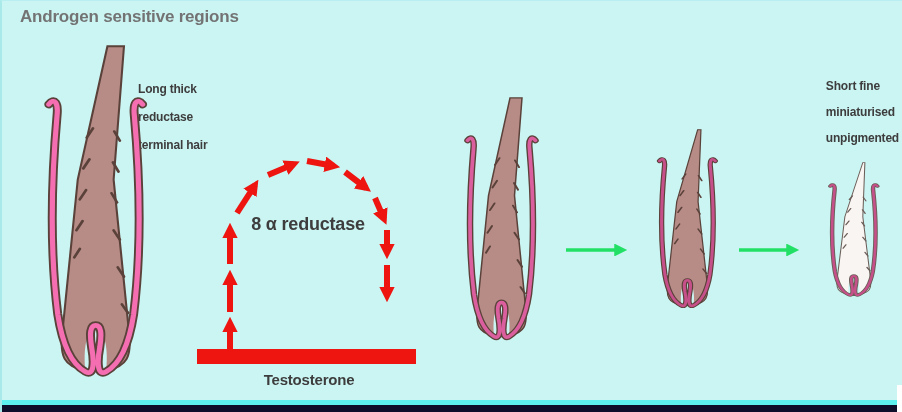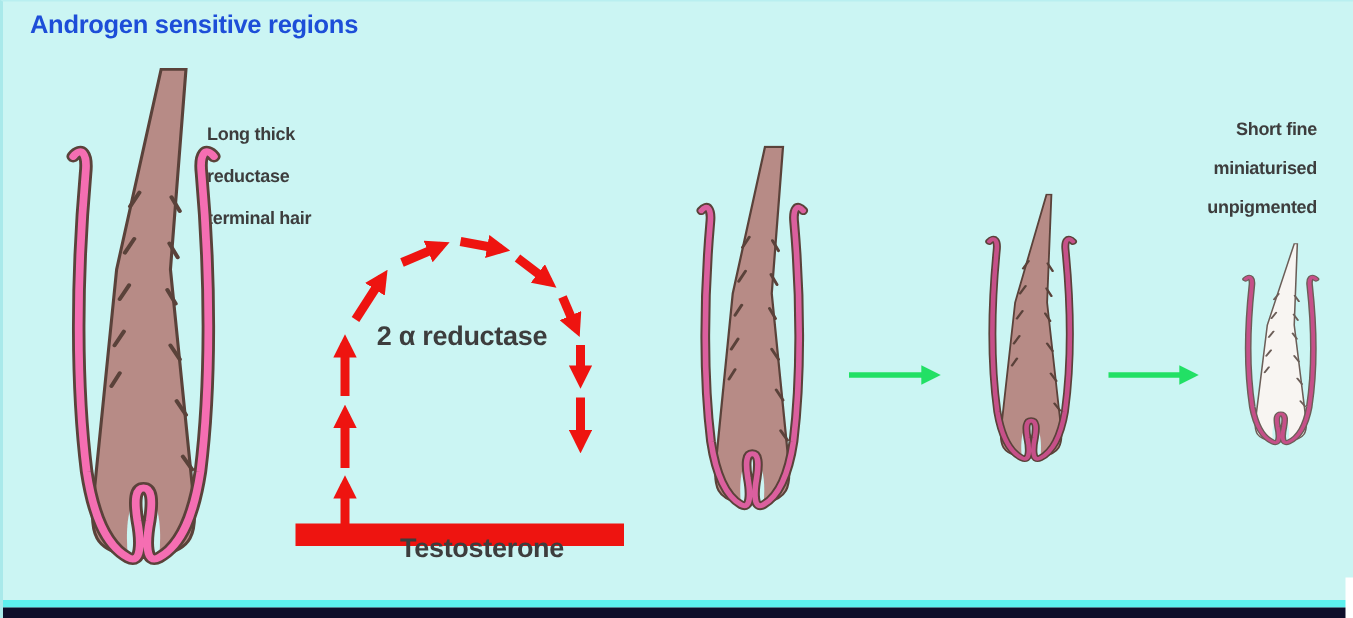--- a/index.html
+++ b/index.html
@@ -6,55 +6,55 @@
   #canvas{
     position:relative;width:902px;height:412px;overflow:hidden;
     font-family:"Liberation Sans","DejaVu Sans",sans-serif;
     border-left:2px solid #a9e9ea;border-top:1px solid #b9eff0;
     box-sizing:border-box;
   }
   .abs{position:absolute;}
   #title{left:18px;top:6px;font-size:17px;font-weight:700;letter-spacing:-0.2px;}
   .lbl{font-size:12px;font-weight:700;letter-spacing:-0.2px;}
   #lbl-terminal{left:136px;top:74px;line-height:28px;}
-  #lbl-mini{right:24px;top:72px;line-height:26px;text-align:right;}
+  #lbl-mini{right:3px;top:72px;line-height:26px;}
   #lbl-enzyme{left:236px;top:213px;width:140px;text-align:center;font-size:18px;}
-  #lbl-testosterone{left:240px;top:354px;width:134px;text-align:right;font-size:18px;}
+  #lbl-testosterone{left:240px;top:370px;width:134px;text-align:center;font-size:15px;}
   #testosterone-bar{left:195px;top:348px;width:219px;height:15px;}
   #arrow-layer{left:0;top:0;width:902px;height:412px;pointer-events:none;}
   .follicle{position:absolute;}
   .follicle svg{display:block;width:100%;height:100%;}
   #follicle-1{left:24px;top:44px;width:138px;height:352px;}
   #follicle-2{left:449px;top:96px;width:100px;height:258px;}
   #follicle-3{left:644px;top:128px;width:82px;height:190px;}
   #follicle-4{left:817px;top:161px;width:69px;height:143px;}
   #border-cyan-line{left:0;bottom:7px;width:897px;height:5px;}
   #border-dark-strip{left:0;bottom:0;width:897px;height:7px;}
   #corner-white{right:0;bottom:0;width:5px;height:27px;background:#ffffff;}
 </style>
 </head>
 <body>
 
 <div id="canvas" style="background: rgb(203, 245, 243);">
 
-  <div id="title" class="abs" style="color: #1d4ed8;">Androgen sensitive regions</div>
+  <div id="title" class="abs" style="color: #737373;">Androgen sensitive regions</div>
 
   <div id="lbl-terminal" class="abs lbl" style="color: rgb(61, 61, 61);">
     <div>Long thick</div>
     <div>reductase</div>
     <div>terminal hair</div>
   </div>
 
   <div id="lbl-mini" class="abs lbl" style="color: rgb(61, 61, 61);">
     <div>Short fine</div>
     <div>miniaturised</div>
     <div>unpigmented</div>
   </div>
 
-  <div id="lbl-enzyme" class="abs lbl" style="color: rgb(61, 61, 61);">2 α reductase</div>
+  <div id="lbl-enzyme" class="abs lbl" style="color: rgb(61, 61, 61);">8 α reductase</div>
 
   <div id="testosterone-bar" class="abs" style="background: rgb(238, 20, 16);"></div>
   <div id="lbl-testosterone" class="abs lbl" style="color: rgb(61, 61, 61);">Testosterone</div>
 
   <div id="follicle-1" class="follicle">
       <svg viewBox="0 0 200 570" preserveAspectRatio="none">
         <path d="M 118,2 L 142,2 L 127,218 L 149,462 C 154,506 146,520 118,527 L 84,527 C 56,520 48,506 53,462 L 75,218 Z" fill="#b78b86" stroke="#5a423a" stroke-width="3"></path>
         <path d="M 86,530 C 83,496 86,462 101,462 C 116,462 119,496 116,530 Z" fill="#cbf5f3"></path>
         <path d="M 33,96 C 41,85 47,93 45,114 C 36,228 36,346 46,436 C 52,480 63,515 86,529 C 99,537 99,513 95,489 C 92,467 93,454 101,454 C 109,454 110,467 107,489 C 103,513 103,537 116,529 C 139,515 150,480 156,436 C 166,346 166,228 157,114 C 155,93 161,85 169,96" fill="none" stroke="#5a423a" stroke-width="13" stroke-linecap="round"></path>
         <path d="M 33,96 C 41,85 47,93 45,114 C 36,228 36,346 46,436 C 52,480 63,515 86,529 C 99,537 99,513 95,489 C 92,467 93,454 101,454 C 109,454 110,467 107,489 C 103,513 103,537 116,529 C 139,515 150,480 156,436 C 166,346 166,228 157,114 C 155,93 161,85 169,96" fill="none" stroke="#f56eb2" stroke-width="7.5" stroke-linecap="round"></path>

